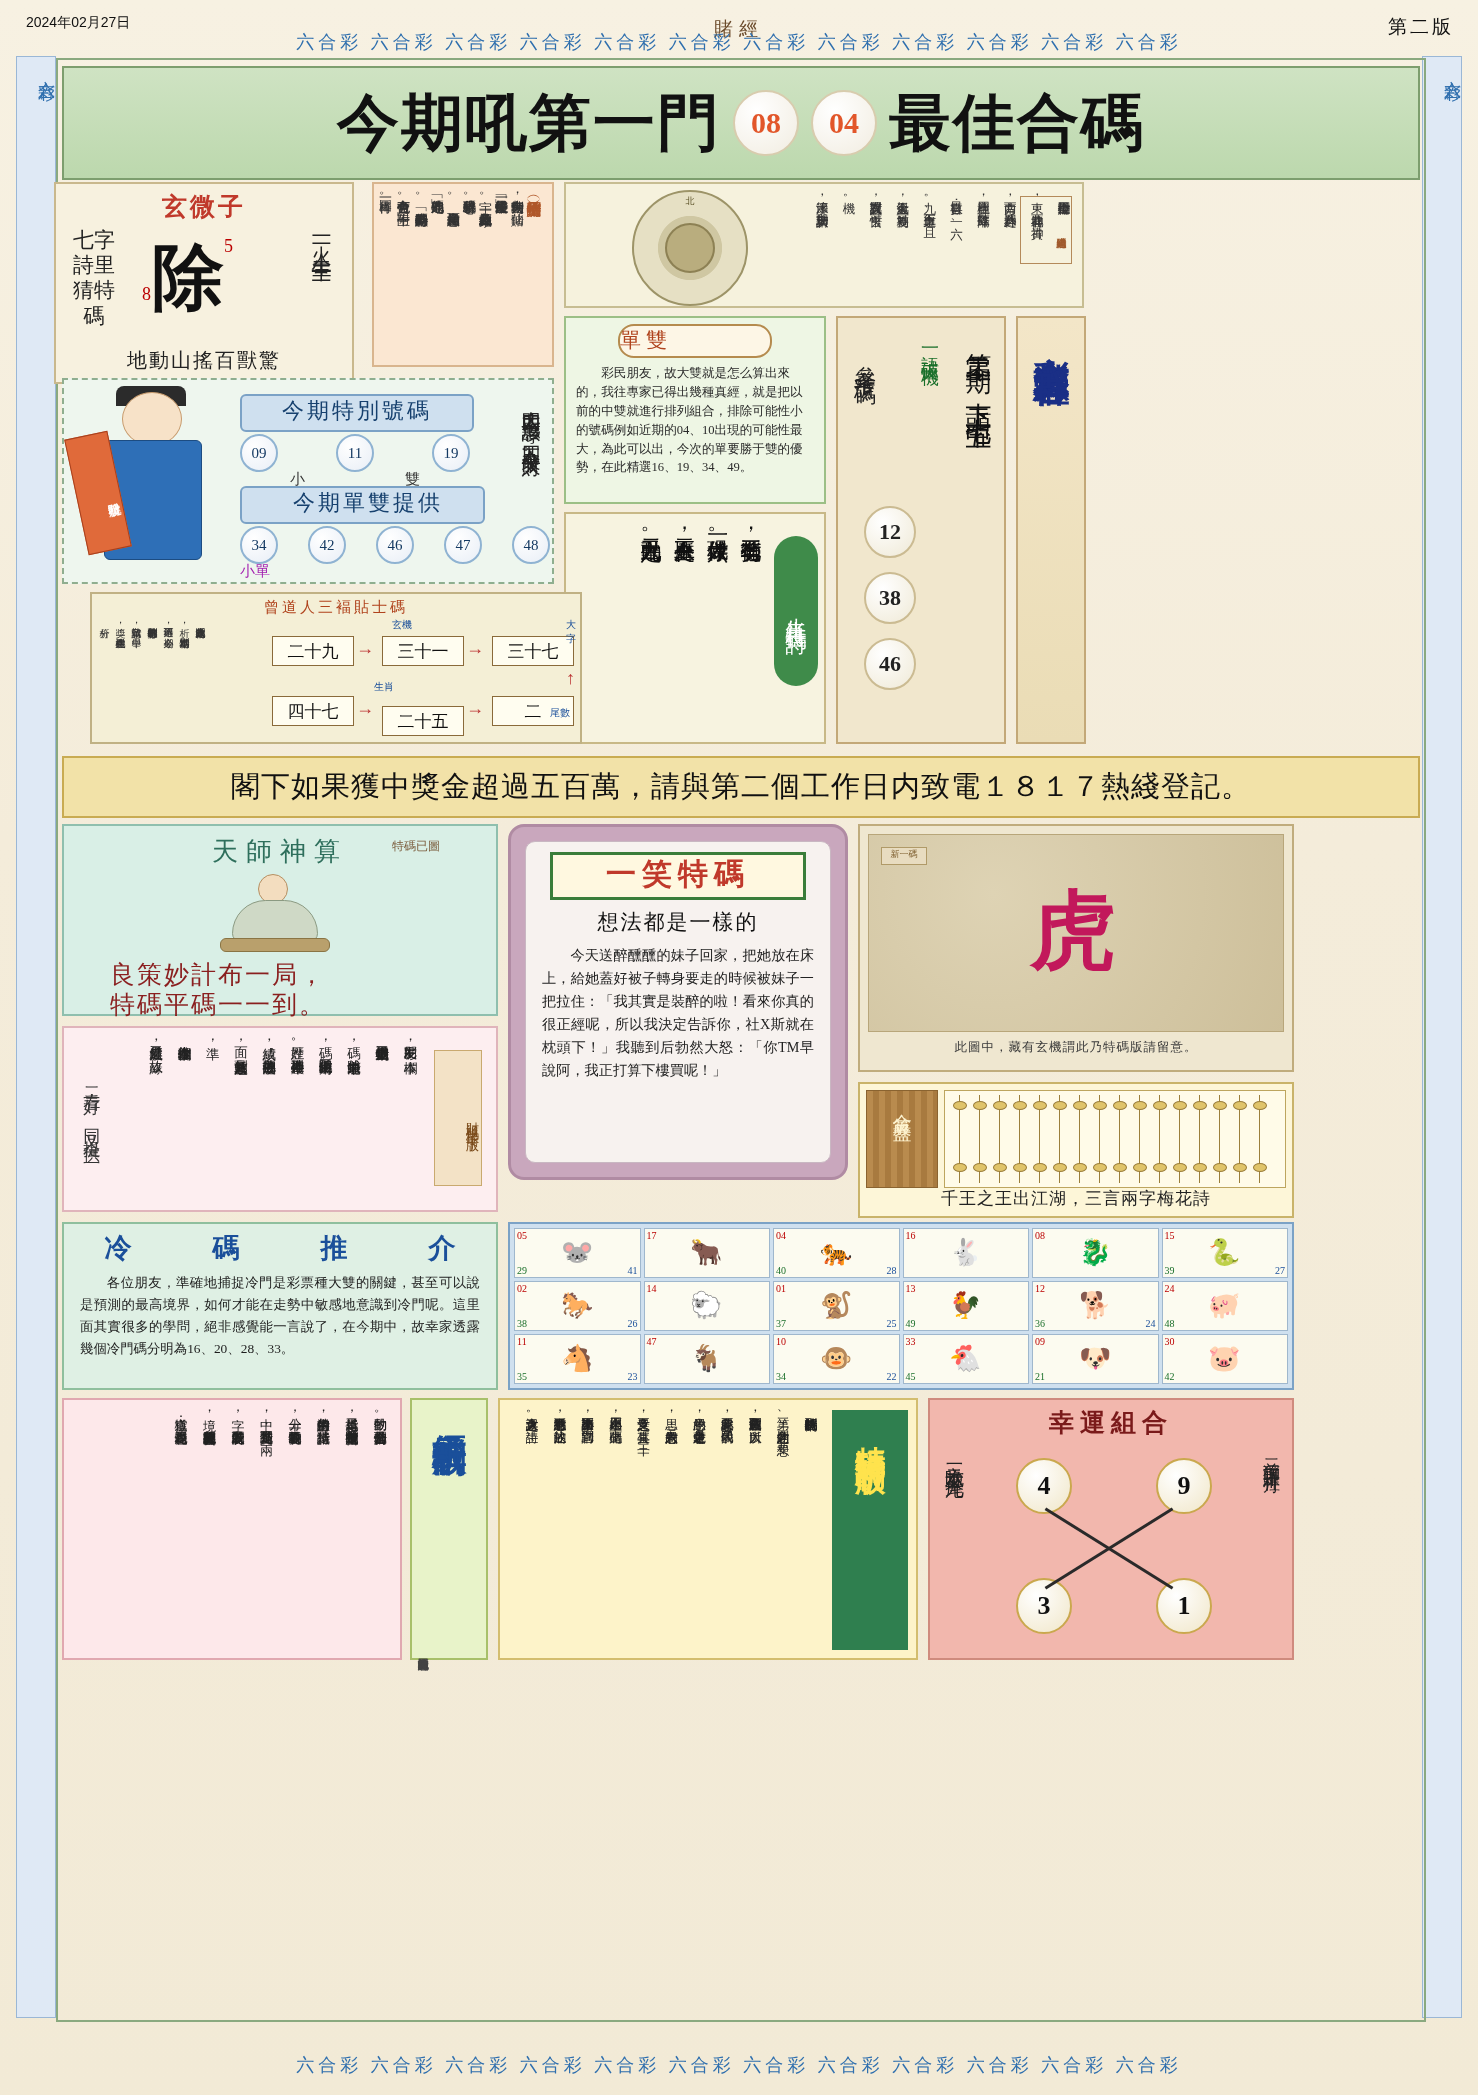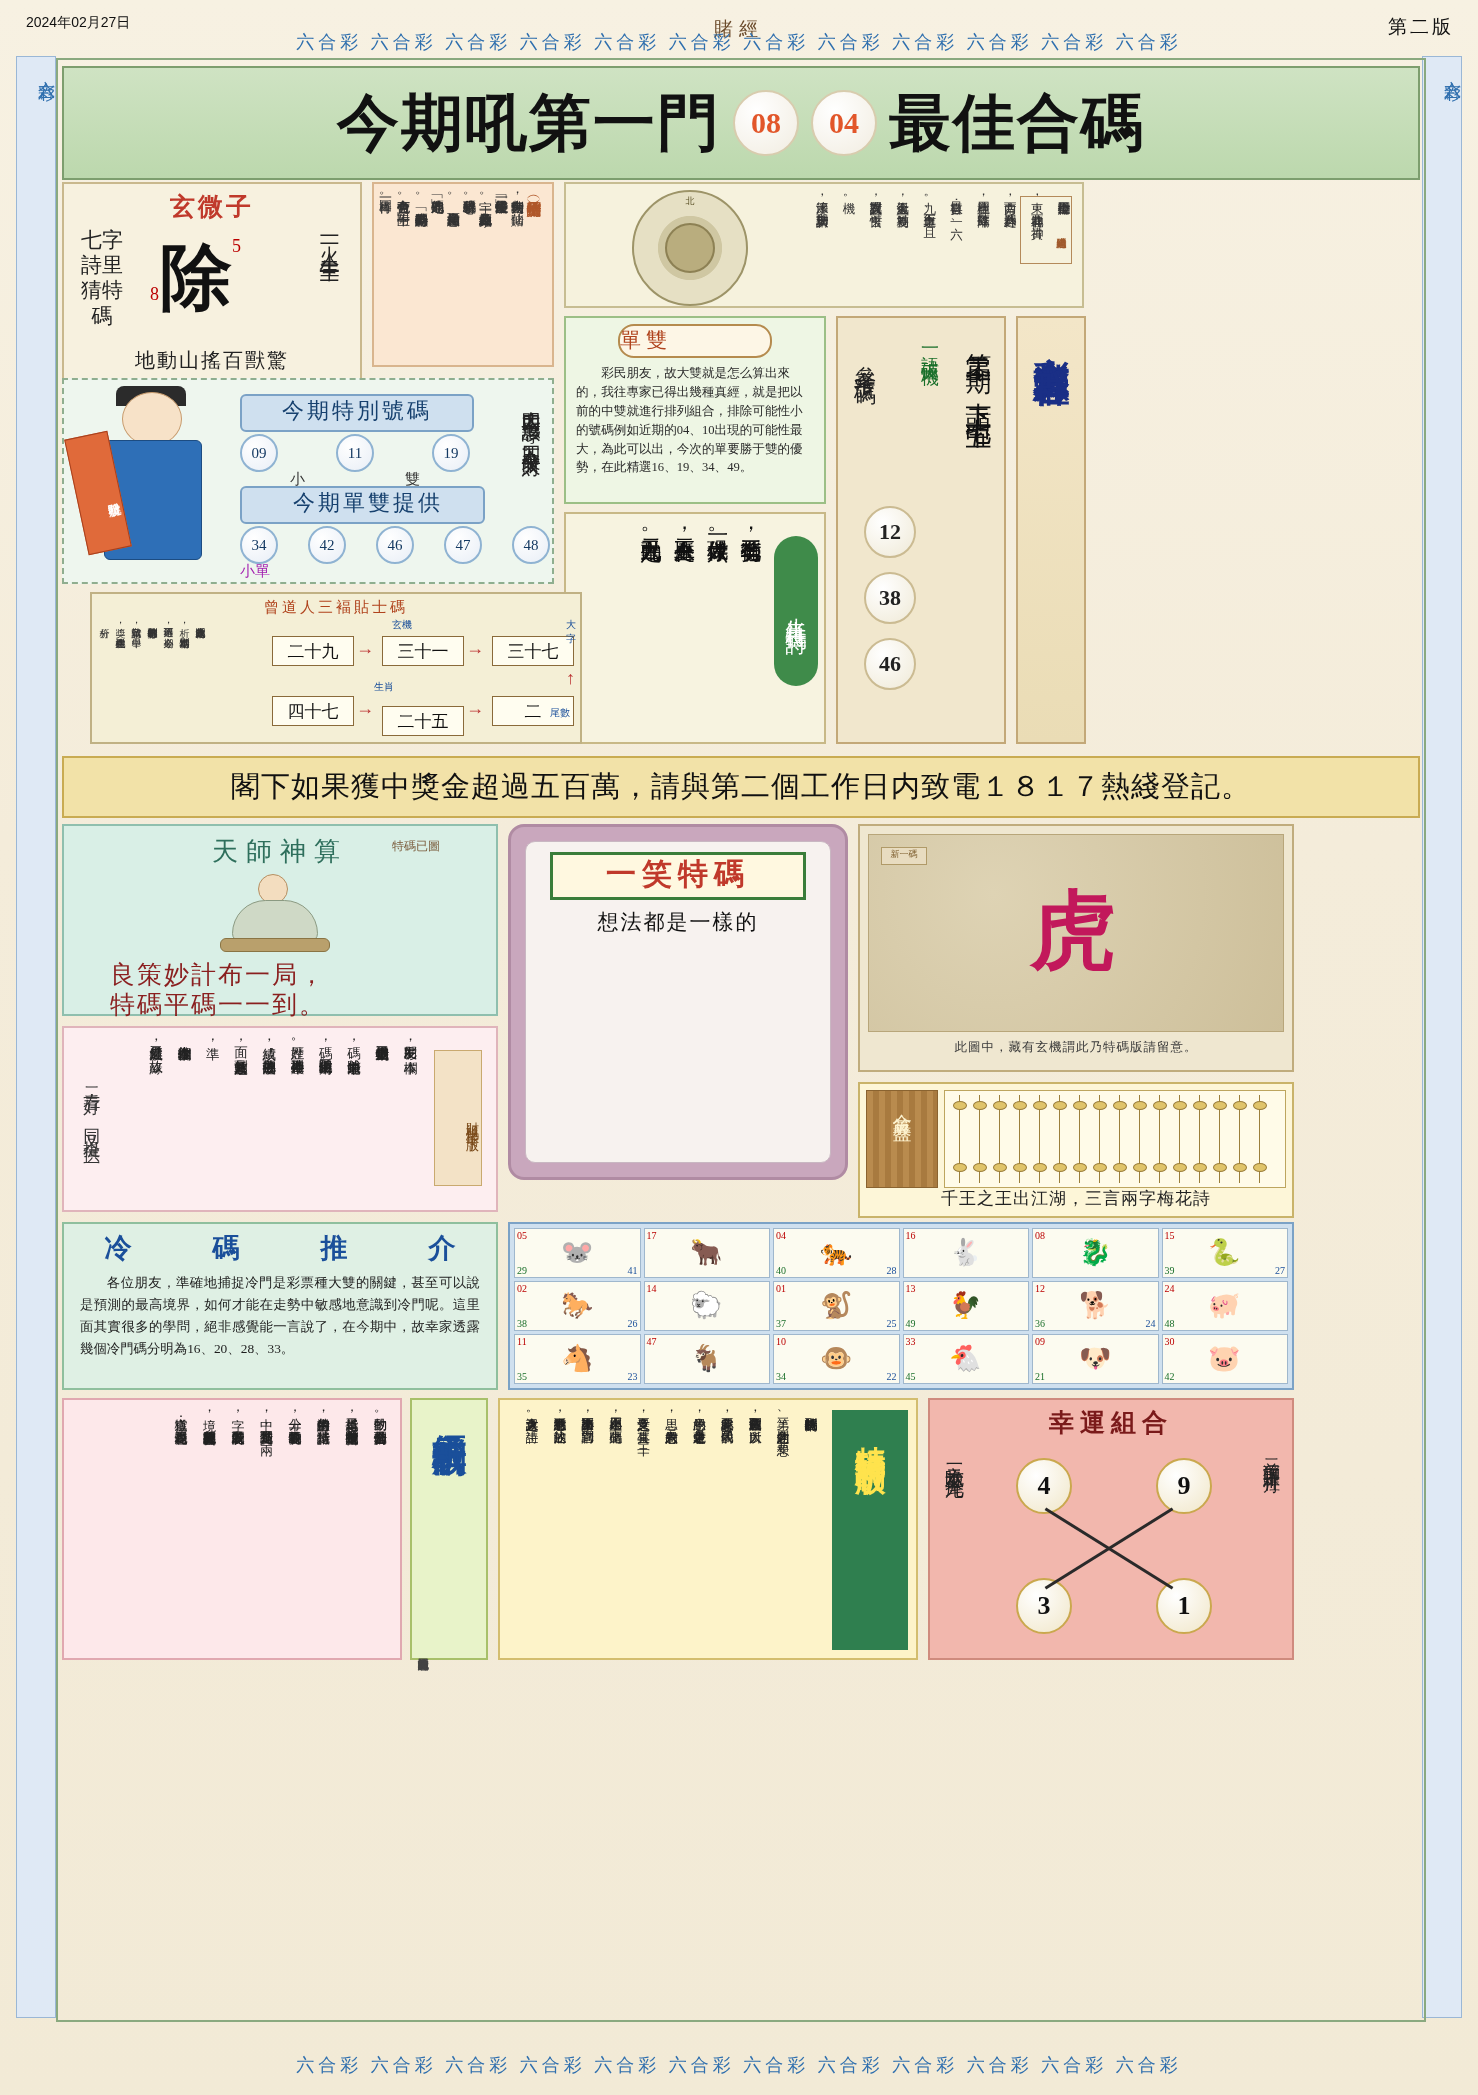--- a/index.html
+++ b/index.html
@@ -36,21 +36,21 @@
   .banner{position:absolute;left:62px;top:66px;width:1354px;height:110px;
     background:linear-gradient(180deg,#cfe3c3,#bcd8ad);border:2px solid #7d9e6e;
     display:flex;align-items:center;justify-content:center;gap:12px;}
   .banner .t{font-size:62px;font-weight:bold;color:#111;letter-spacing:2px;font-family:"Liberation Serif",serif;}
   .ball{width:62px;height:62px;border-radius:50%;display:flex;align-items:center;justify-content:center;
      font-size:30px;font-weight:bold;color:#e2562a;border:2px solid #d8ccae;
      background:radial-gradient(circle at 35% 30%,#fff,#f1ece0);}
 
   
   .box{position:absolute;box-sizing:border-box;}
-  .b-xuan{left:62px;top:182px;width:300px;height:202px;background:#f7f1df;border:2px solid #c9b88d;}
+  .b-xuan{left:54px;top:182px;width:300px;height:202px;background:#f7f1df;border:2px solid #c9b88d;}
   .b-xuan .lbl{position:absolute;left:16px;top:44px;width:44px;font-size:21px;color:#222;line-height:1.2;text-align:center;}
   .b-xuan .title{position:absolute;left:0;top:6px;width:100%;text-align:center;font-size:25px;color:#c0392b;font-weight:bold;letter-spacing:3px;}
   .b-xuan .big{position:absolute;left:96px;top:46px;font-size:72px;font-weight:bold;color:#111;}
   .b-xuan .n5{position:absolute;left:168px;top:52px;font-size:18px;color:#b00;}
   .b-xuan .n8{position:absolute;left:86px;top:100px;font-size:18px;color:#b00;}
   .b-xuan .right{position:absolute;right:16px;top:42px;writing-mode:vertical-rl;text-orientation:upright;font-size:20px;color:#222;letter-spacing:4px;}
   .b-xuan .foot{position:absolute;left:0;bottom:8px;width:100%;text-align:center;font-size:20px;color:#222;letter-spacing:2px;}
 
   .b-du{left:372px;top:182px;width:182px;height:185px;background:#fbe7d2;border:2px solid #d9b58e;}
   .b-du .col{position:absolute;top:6px;writing-mode:vertical-rl;text-orientation:upright;font-size:13px;line-height:1.35;color:#333;}
@@ -368,20 +368,21 @@
       <div class="base"></div>
     </div>
     <div class="l1">良策妙計布一局，</div>
     <div class="l2">特碼平碼一一到。</div>
   </div>
 
   <div class="box b-joke">
     <div class="inner">
       <div class="ttl">一笑特碼</div>
       <div class="sub">想法都是一樣的</div>
+      <p>今天送醉醺醺的妹子回家，把她放在床上，給她蓋好被子轉身要走的時候被妹子一把拉住：「我其實是裝醉的啦！看來你真的很正經呢，所以我決定告訴你，社X斯就在枕頭下！」我聽到后勃然大怒：「你TM早說阿，我正打算下樓買呢！」</p>
     </div>
   </div>
 
   <div class="box b-art">
     <div class="pic">
       <div class="corner">新一碼</div>
       <div class="glyph">虎</div>
     </div>
     <div class="cap">此圖中，藏有玄機謂此乃特碼版請留意。</div>
   </div>

